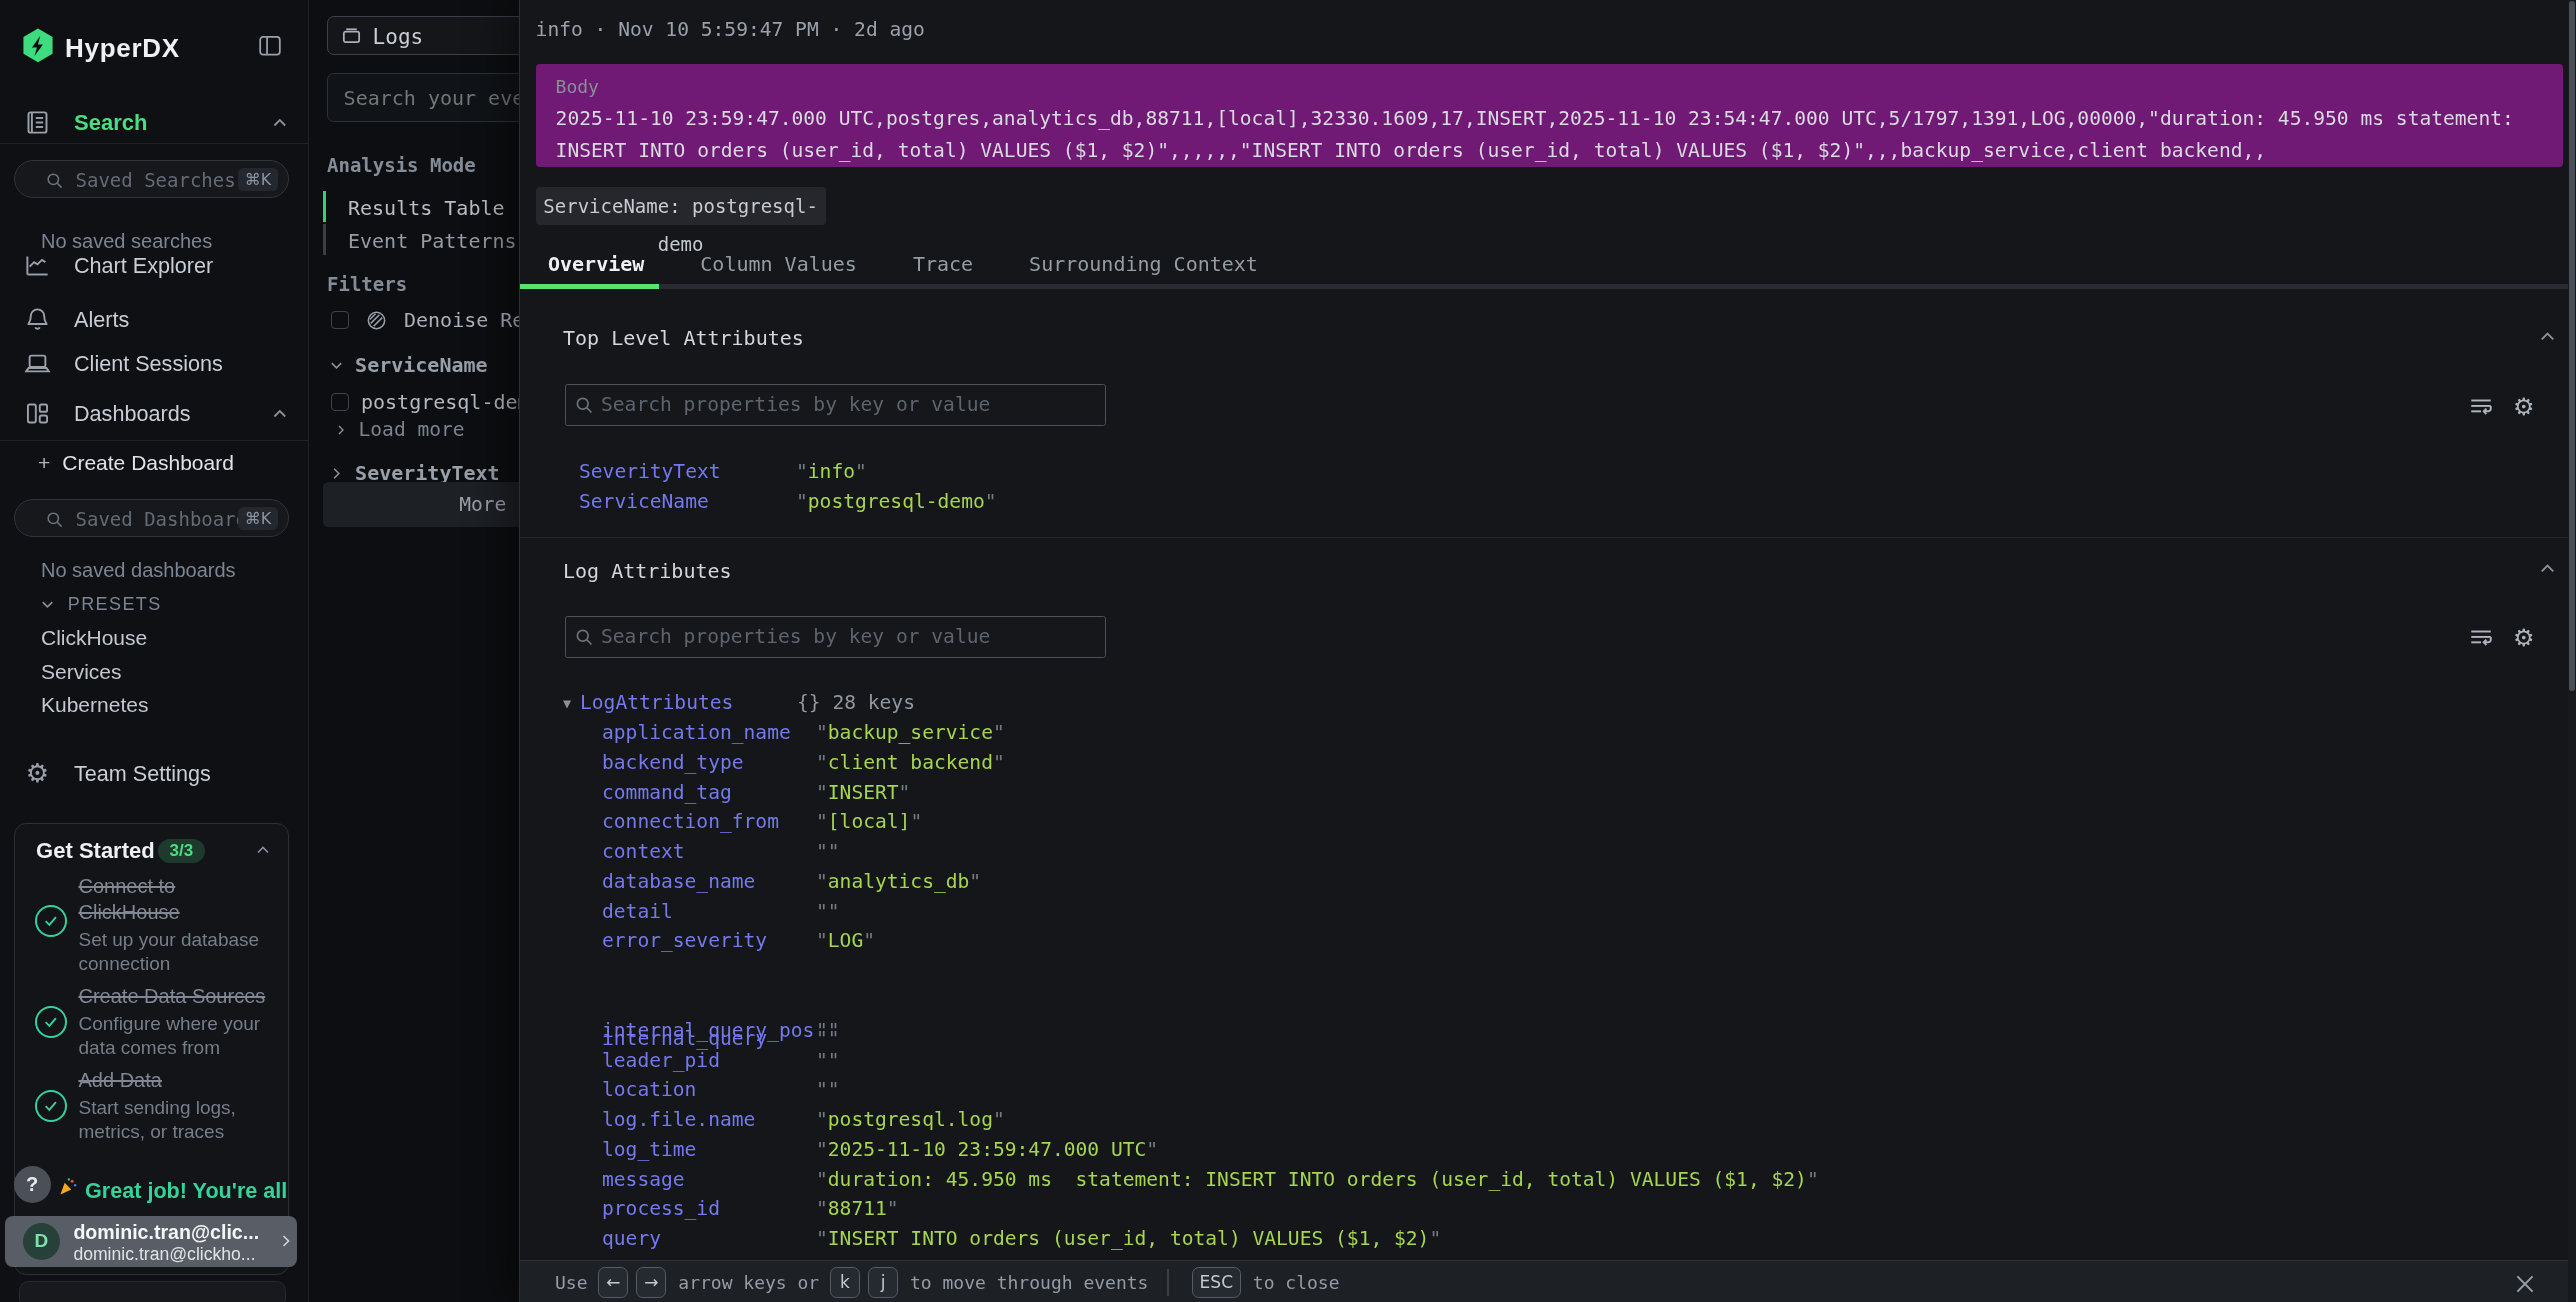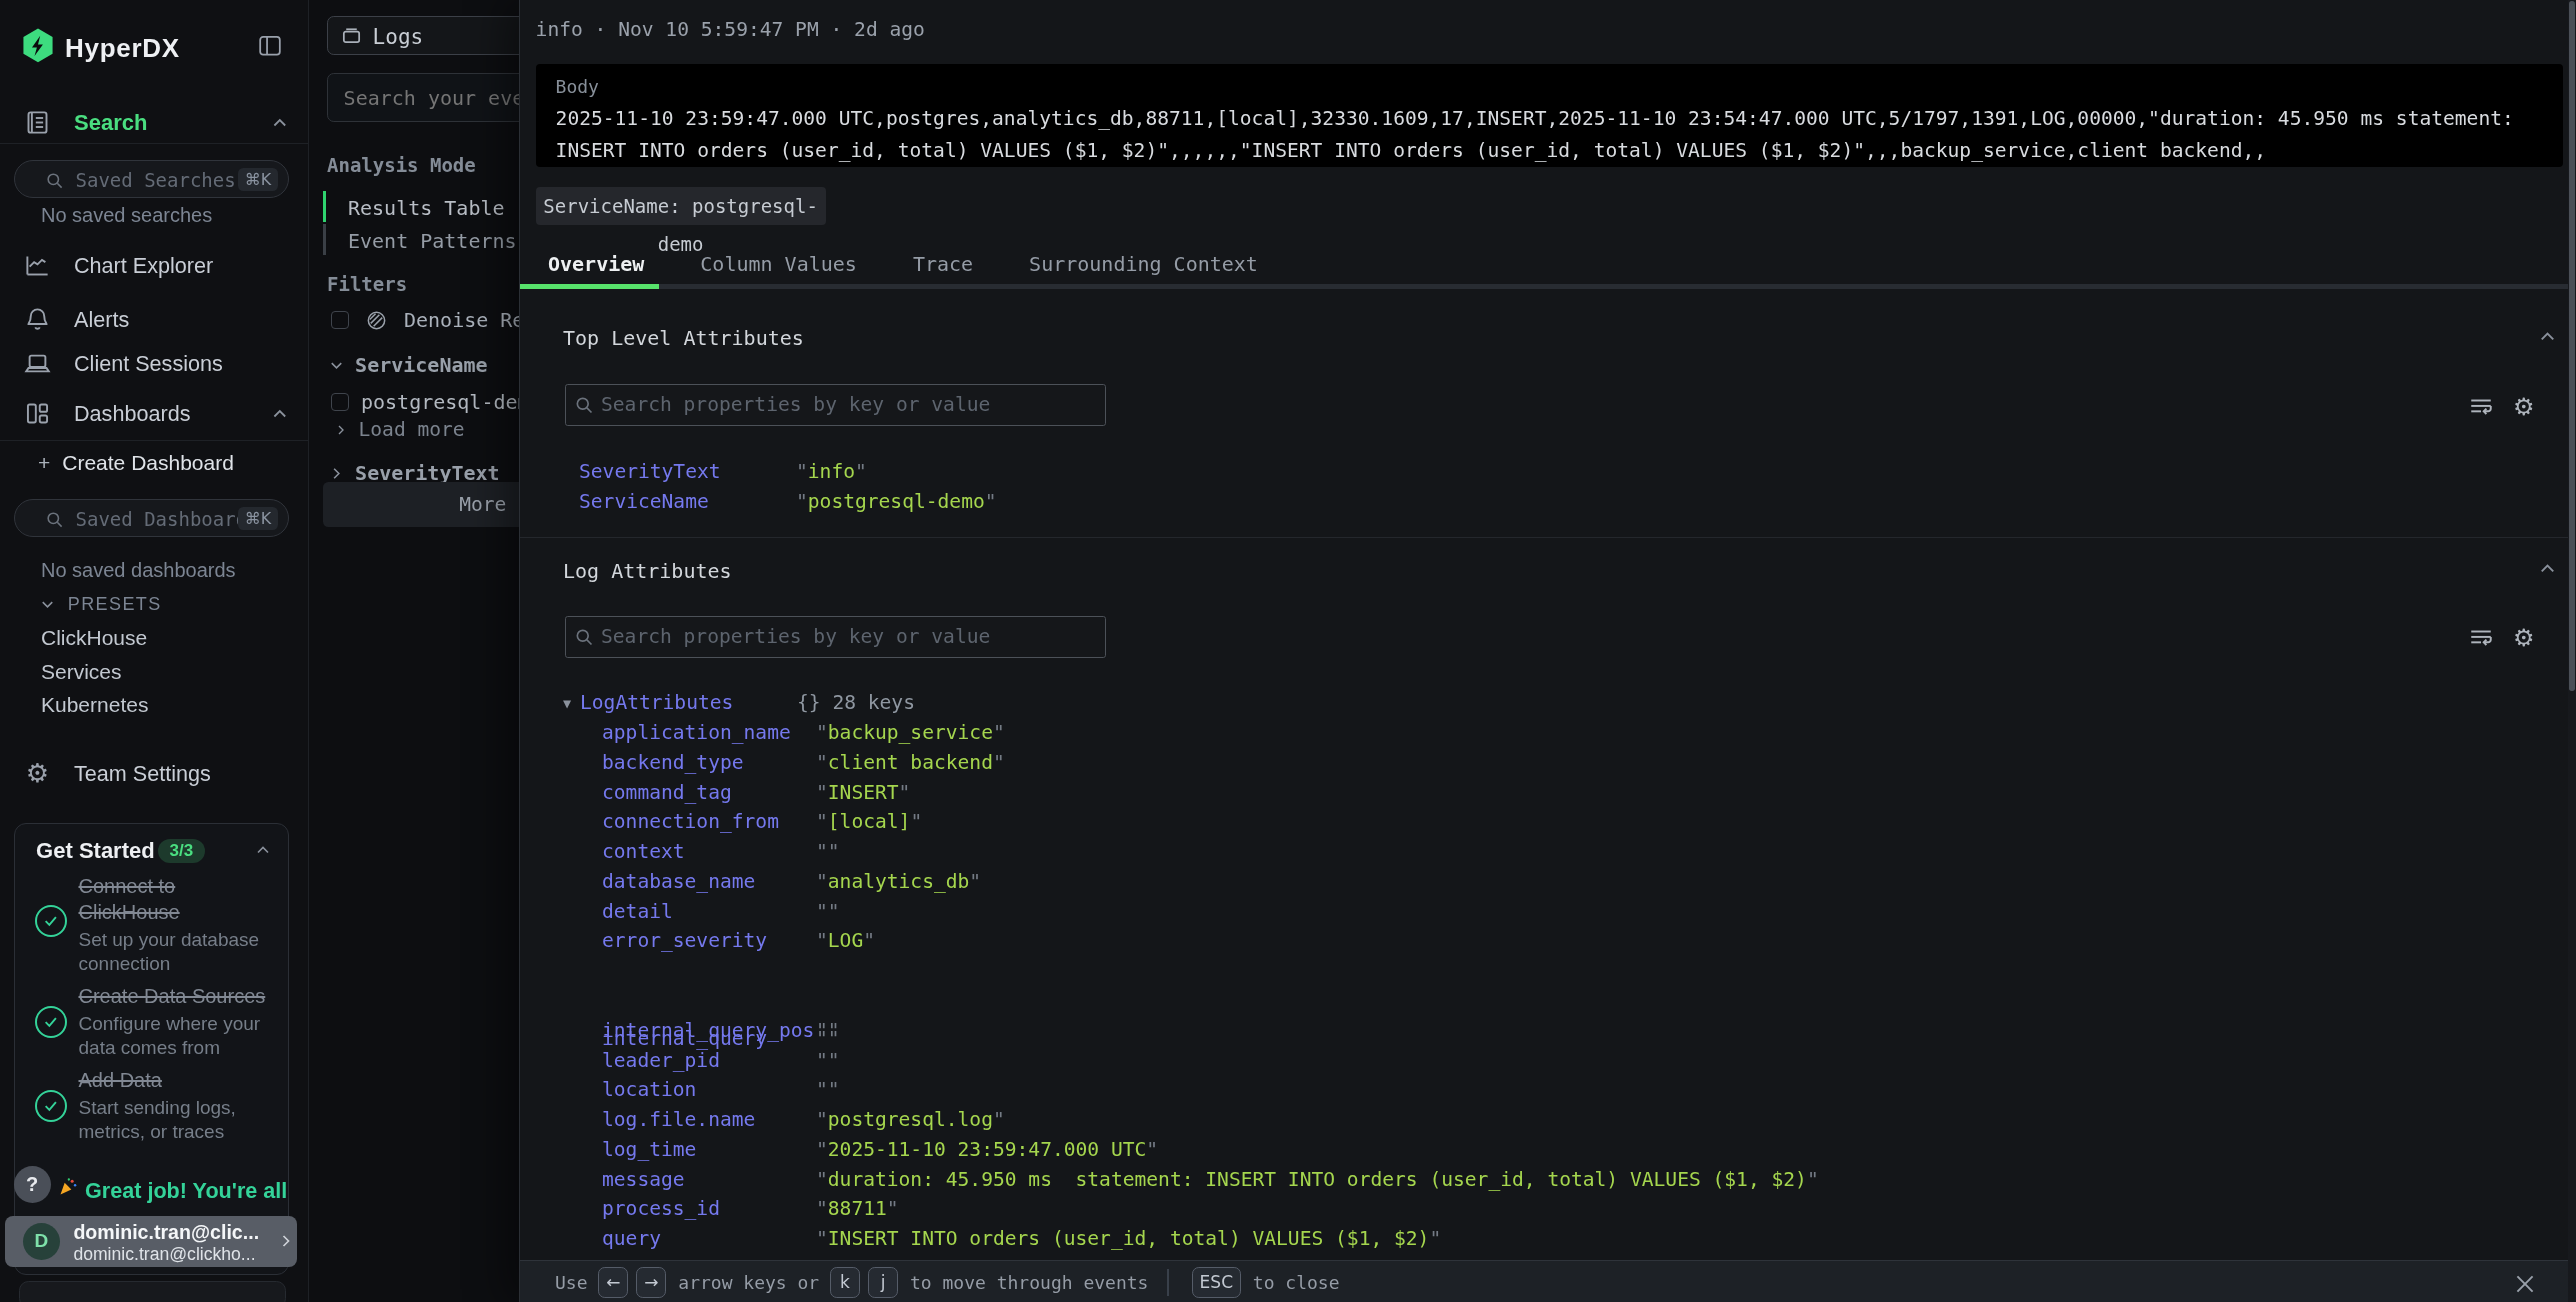--- a/index.html
+++ b/index.html
@@ -51,21 +51,21 @@
     background:#0d0e11; overflow:hidden; }
   .fp-label { font-size:19px; font-weight:bold; color:#848c97; }
   .fp-check { width:18px; height:18px; border:1.4px solid #3f444c; border-radius:4px;
     background:transparent; }
 
   
   #detail { position:absolute; left:519px; top:0; width:2057px; height:1303px;
     background:#141619; border-left:0.7px solid #2b2f35; overflow:hidden;
     box-shadow:-13.5px 0 41px rgba(0,0,0,0.45); }
   #body-card { position:absolute; left:15.6px; top:64px; width:2027px; height:103px;
-    background:#000000; border-radius:4px; }
+    background:#701a75; border-radius:4px; }
   #service-chip { position:absolute; left:15.6px; top:187px; width:290px; height:38px;
     background:#25272c; border-radius:4px; font-size:19px; color:#c6cbd2; line-height:38px;
     text-align:center; }
   .tab { height:41px; line-height:41px; padding:0 28px; font-size:20px; color:#959ca6;
     cursor:pointer; }
   .tab.active { color:#eef0f2; font-weight:bold; }
   #tab-track { position:absolute; left:0; top:284px; width:100%; height:4.7px; background:#282c32; }
   #tab-active-bar { position:absolute; left:0; top:284px; width:139px; height:4.7px; background:#57e36b; }
   .sec-title { font-size:20px; color:#d3d7dc;text-align:right; }
   .prop-search { position:absolute; left:45px; width:541px; height:42px; background:#15171a;
@@ -137,21 +137,21 @@
   <div class="pill" style="top:160px;">
     <span class="mag">
       <svg width="19" height="19" viewBox="0 0 24 24" fill="none" stroke="currentColor" stroke-width="2">
           <circle cx="10.5" cy="10.5" r="6.5"></circle>
           <line x1="15.5" y1="15.5" x2="21" y2="21"></line>
         </svg>
     </span>
     <input type="text" placeholder="Saved Searches" style="">
     <span class="kbd-chip">⌘K</span>
   </div>
-  <div class="empty-note" style="top:204px;">No saved searches</div>
+  <div class="empty-note" style="top:230px;">No saved searches</div>
 
   <div class="nav-item" style="top:244px;text-decoration:underline;">
     <span class="nico">
       <svg width="27" height="27" viewBox="0 0 24 24" fill="none" stroke="currentColor" stroke-width="1.7">
           <path d="M3 4v16"></path>
           <path d="M3 20h18"></path>
           <polyline points="5,13 9,9 12,11 16,7 19,9"></polyline>
         </svg>
     </span>
     <span class="ntext nav-label">Chart Explorer</span>

